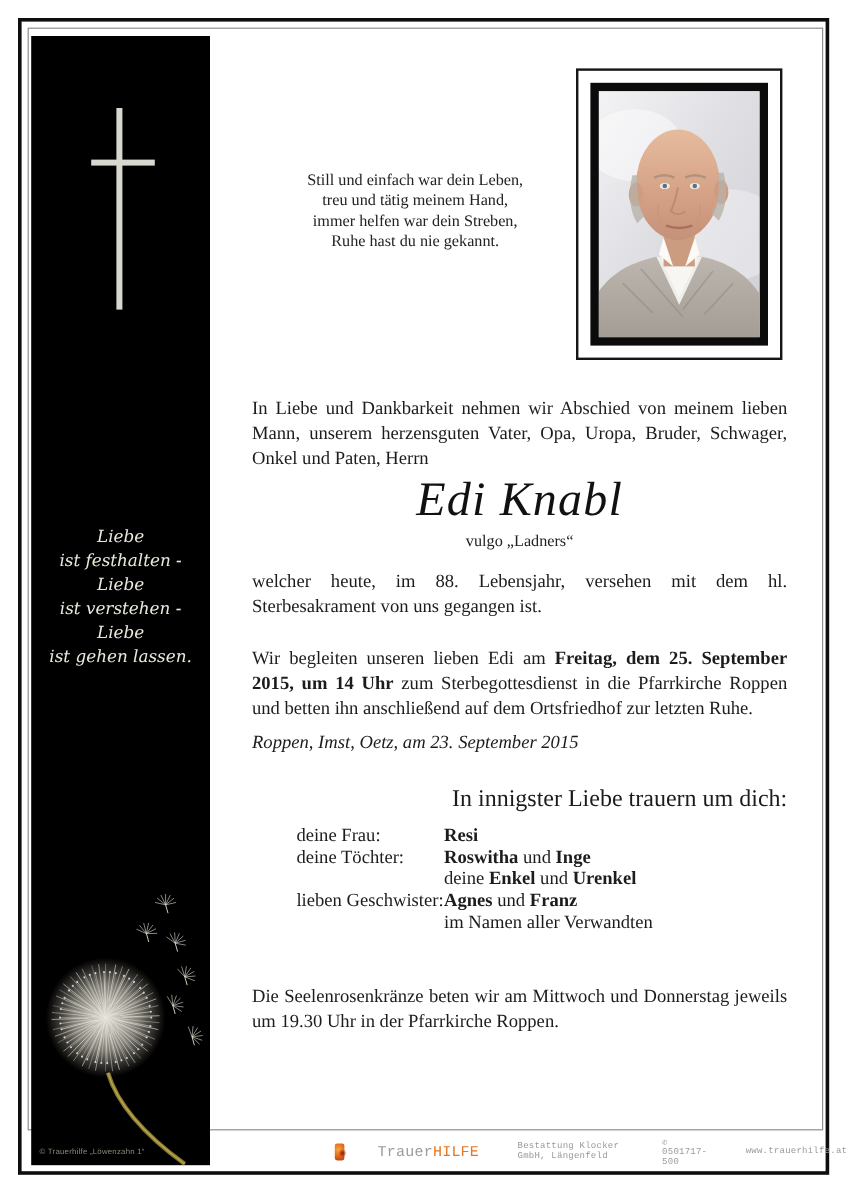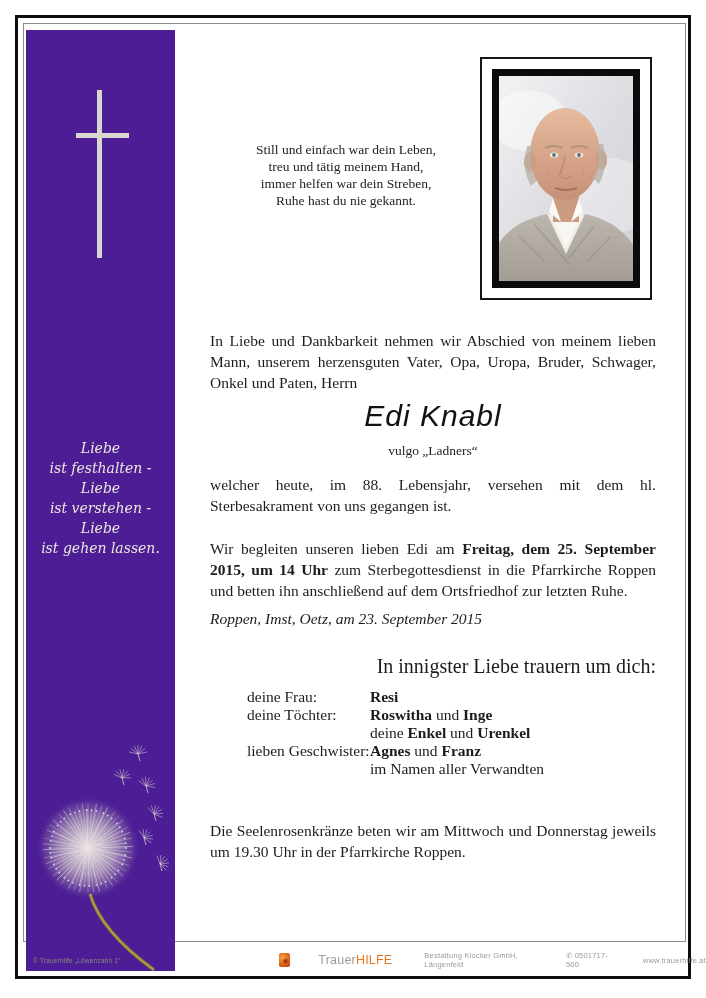--- a/index.html
+++ b/index.html
@@ -10,21 +10,21 @@
   .outer-frame{
     position:absolute;left:15px;top:15px;width:676px;height:964px;
     border:3px solid #0e0e0e;box-sizing:border-box;
   }
   .inner-frame{
     position:absolute;left:23px;top:23px;width:663px;height:919px;
     border:1px solid #8f8f8f;box-sizing:border-box;
   }
   .sidebar{
     position:absolute;left:26px;top:30px;width:149px;height:941px;
-    background:#4c1d95;z-index:2;
+    background:#000000;z-index:2;
   }
   .cross-v{position:absolute;left:71px;top:60px;width:5px;height:168px;background:#d8d8d0;}
   .cross-h{position:absolute;left:50px;top:103px;width:53px;height:5px;background:#d8d8d0;}
   .sidebar-poem{
     position:absolute;left:0;top:408px;width:100%;text-align:center;
     font-style:italic;font-size:14px;line-height:20px;color:#ece8dc;
     font-family:"DejaVu Serif", serif;
   }
   .dandelion{position:absolute;left:0;bottom:0;width:149px;height:235px;}
   .img-credit{
@@ -45,33 +45,33 @@
   }
   .photo-inner svg{display:block;}
   .para{position:absolute;left:210px;width:446px;font-size:15.5px;line-height:21px;text-align:justify;}
   .p-intro{top:330px;}
   .p-passing{top:474px;}
   .p-funeral{top:538px;}
   .p-rosary{top:820px;}
   .dateline{position:absolute;left:210px;top:610px;width:446px;font-size:15.5px;font-style:italic;}
   .deceased-name{
     position:absolute;left:210px;top:392px;width:446px;text-align:center;
-    font-family:Liberation Sans, sans-serif;font-style:italic;font-weight:400;
-    font-size:30px;line-height:48px;color:#111;letter-spacing:1px;
+    font-family:Liberation Serif, serif;font-style:italic;font-weight:400;
+    font-size:40px;line-height:48px;color:#111;letter-spacing:1px;
   }
   .vulgo{position:absolute;left:210px;top:443px;width:446px;text-align:center;font-size:13.5px;color:#222;}
   .mourn-head{position:absolute;left:210px;top:655px;width:446px;font-size:20px;text-align:right;}
   .mourn-table{position:absolute;left:247px;top:688px;width:409px;font-size:15.5px;line-height:18px;}
   .mrow{display:flex;align-items:flex-end;}
   .mlabel{width:123px;flex:0 0 123px;}
   .mval{flex:1;}
   .b{font-weight:700;}
   .footer{
     position:absolute;left:279px;top:951px;height:18px;display:flex;align-items:center;
-    font-family:Liberation Sans, sans-serif;z-index:3;gap:24px;
+    font-family:Liberation Mono, monospace;z-index:3;gap:24px;
   }
   .logo-icon{
     width:14px;height:14px;border-radius:2px;margin-right:4px;
     background:radial-gradient(circle at 35% 35%, #f6a83c 0%, #e0641c 55%, #b53a0e 100%);
     position:relative;
   }
   .logo-icon::after{
     content:"";position:absolute;left:3px;top:5px;width:7px;height:6px;border-radius:50%;
     background:radial-gradient(circle at 50% 50%, #8f1d08 0%, rgba(143,29,8,0) 75%);
   }

